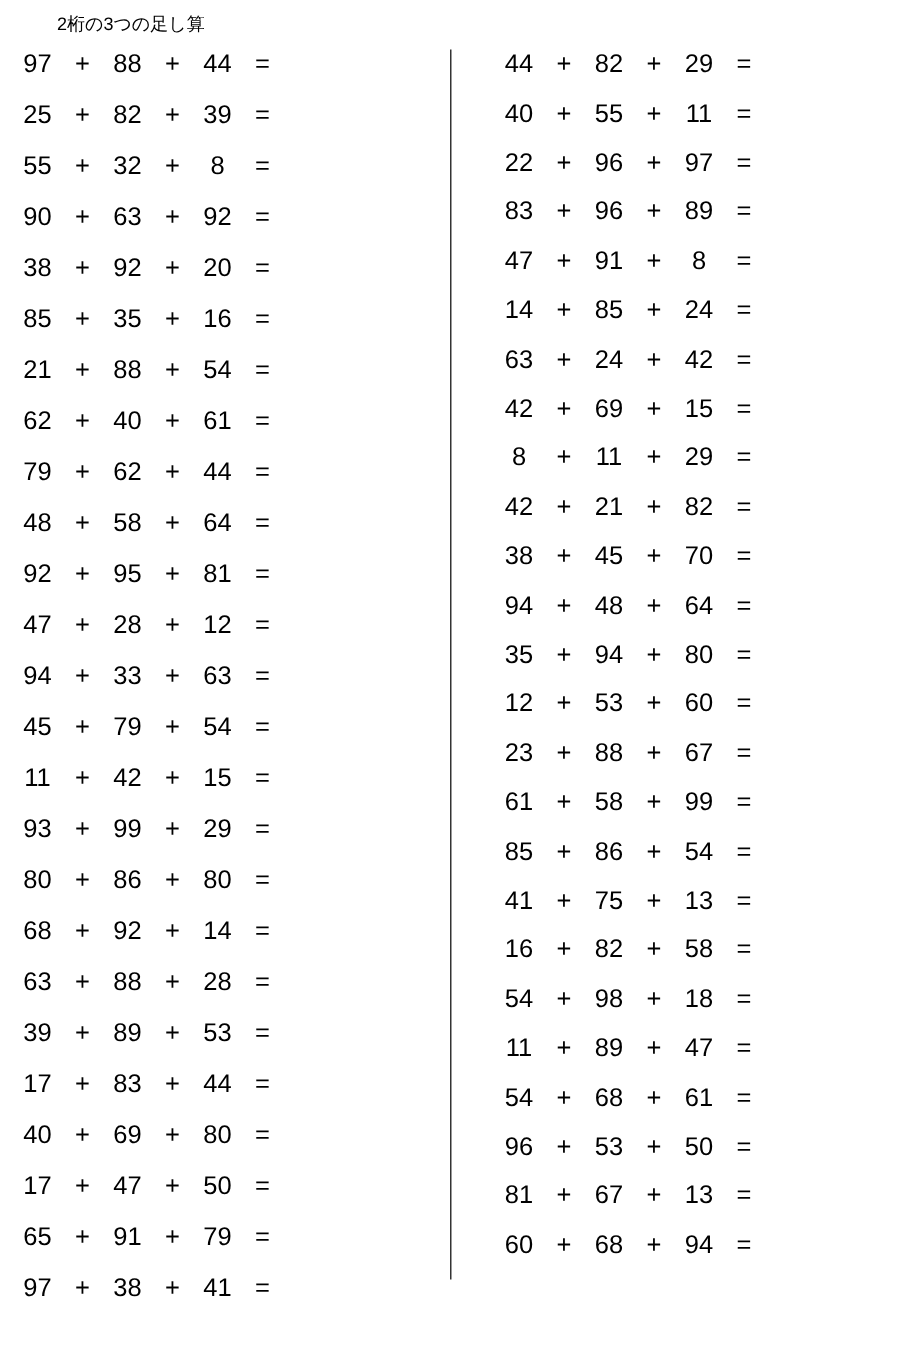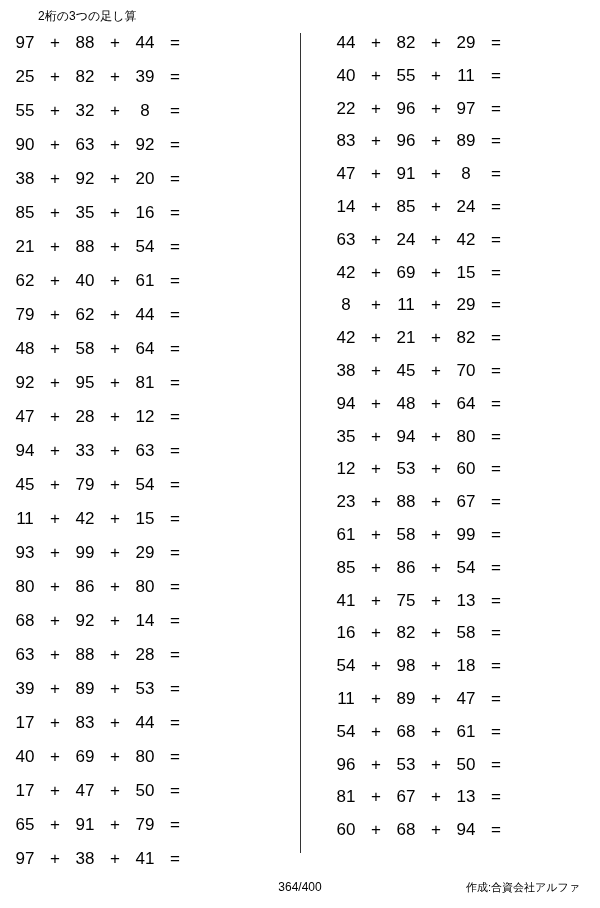--- a/index.html
+++ b/index.html
@@ -551,18 +551,14 @@
           <span class="op">+</span>
           <span class="num">68</span>
           <span class="op">+</span>
           <span class="num">94</span>
           <span class="eq">=</span>
           <span class="answer"></span>
         </div>
       </div>
   </div>
 
-  <div class="footer">
-    <div class="page-num">364/400</div>
-    <div class="credit">作成:合資会社アルファ</div>
-  </div>
 
 </div>
 
 </body></html>

